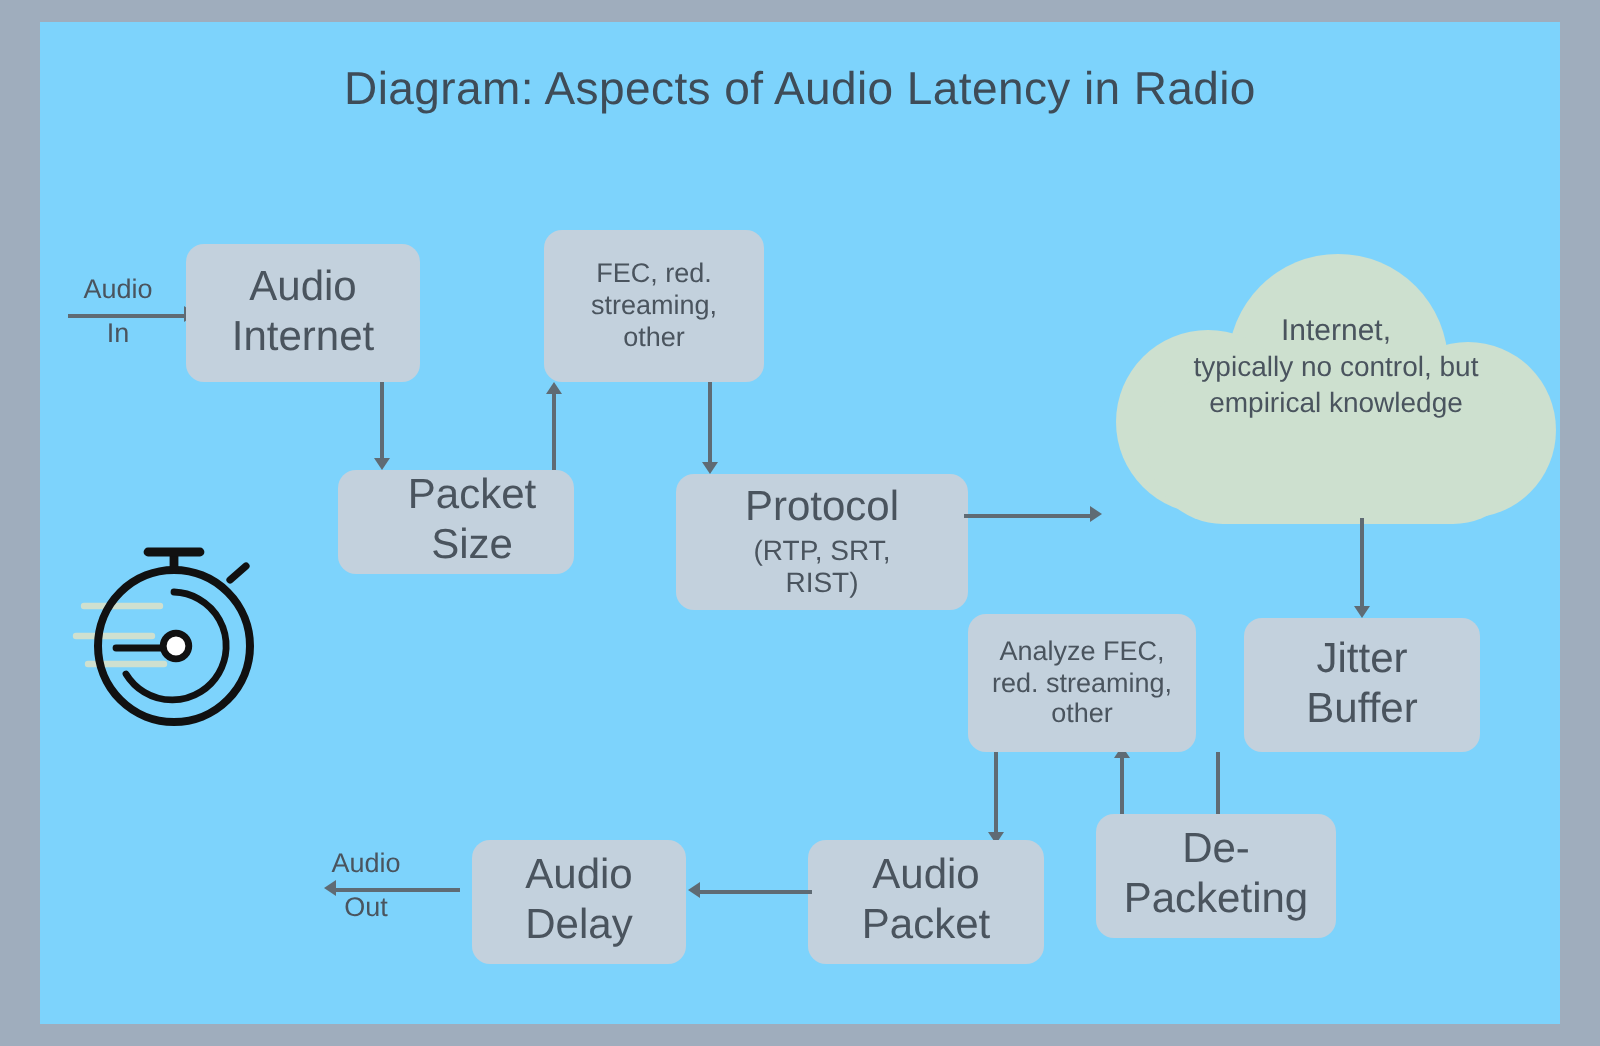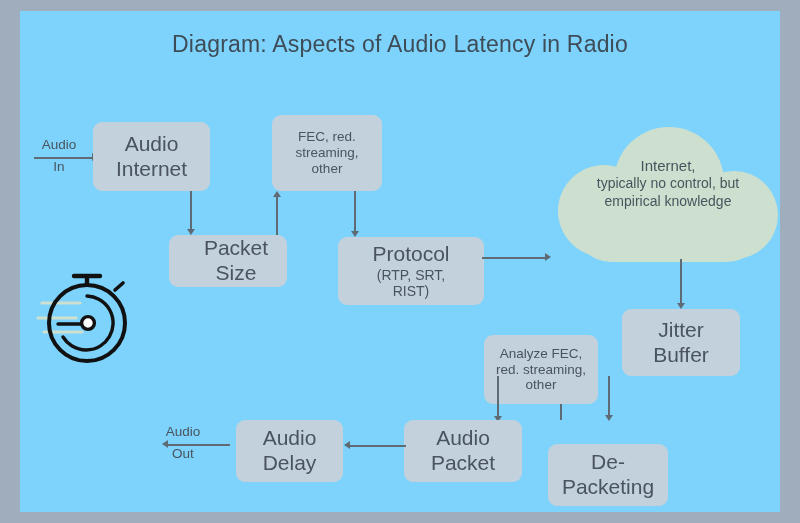--- a/index.html
+++ b/index.html
@@ -229,30 +229,30 @@
       <span class="big">Jitter</span>
       <span class="big">Buffer</span>
     </div>
 
     <div class="vline" style="left:588px; top:365px; height:41px;"></div>
     <div class="arrow down" style="left:584.5px; top:404px;"></div>
 
     <div class="vline" style="left:540px; top:368px; height:41px;"></div>
     <div class="arrow up" style="left:536.5px; top:362px;"></div>
 
-    <div class="node" style="left:464px; top:296px; width:114px; height:69px;margin-top:28px;">
+    <div class="node" style="left:464px; top:296px; width:114px; height:69px;">
       <span class="small">Analyze FEC,</span>
       <span class="small">red. streaming,</span>
       <span class="small">other</span>
     </div>
 
     <div class="vline" style="left:477px; top:365px; height:42px;"></div>
     <div class="arrow down" style="left:473.5px; top:405px;"></div>
 
-    <div class="node" style="left:528px; top:433px; width:120px; height:62px;">
+    <div class="node" style="left:528px; top:396px; width:120px; height:62px;">
       <span class="big">De-</span>
       <span class="big">Packeting</span>
     </div>
 
     <div class="node" style="left:384px; top:409px; width:118px; height:62px;">
       <span class="big">Audio</span>
       <span class="big">Packet</span>
     </div>
 
     <div class="hline" style="left:330px; top:434px; width:56px;"></div>

